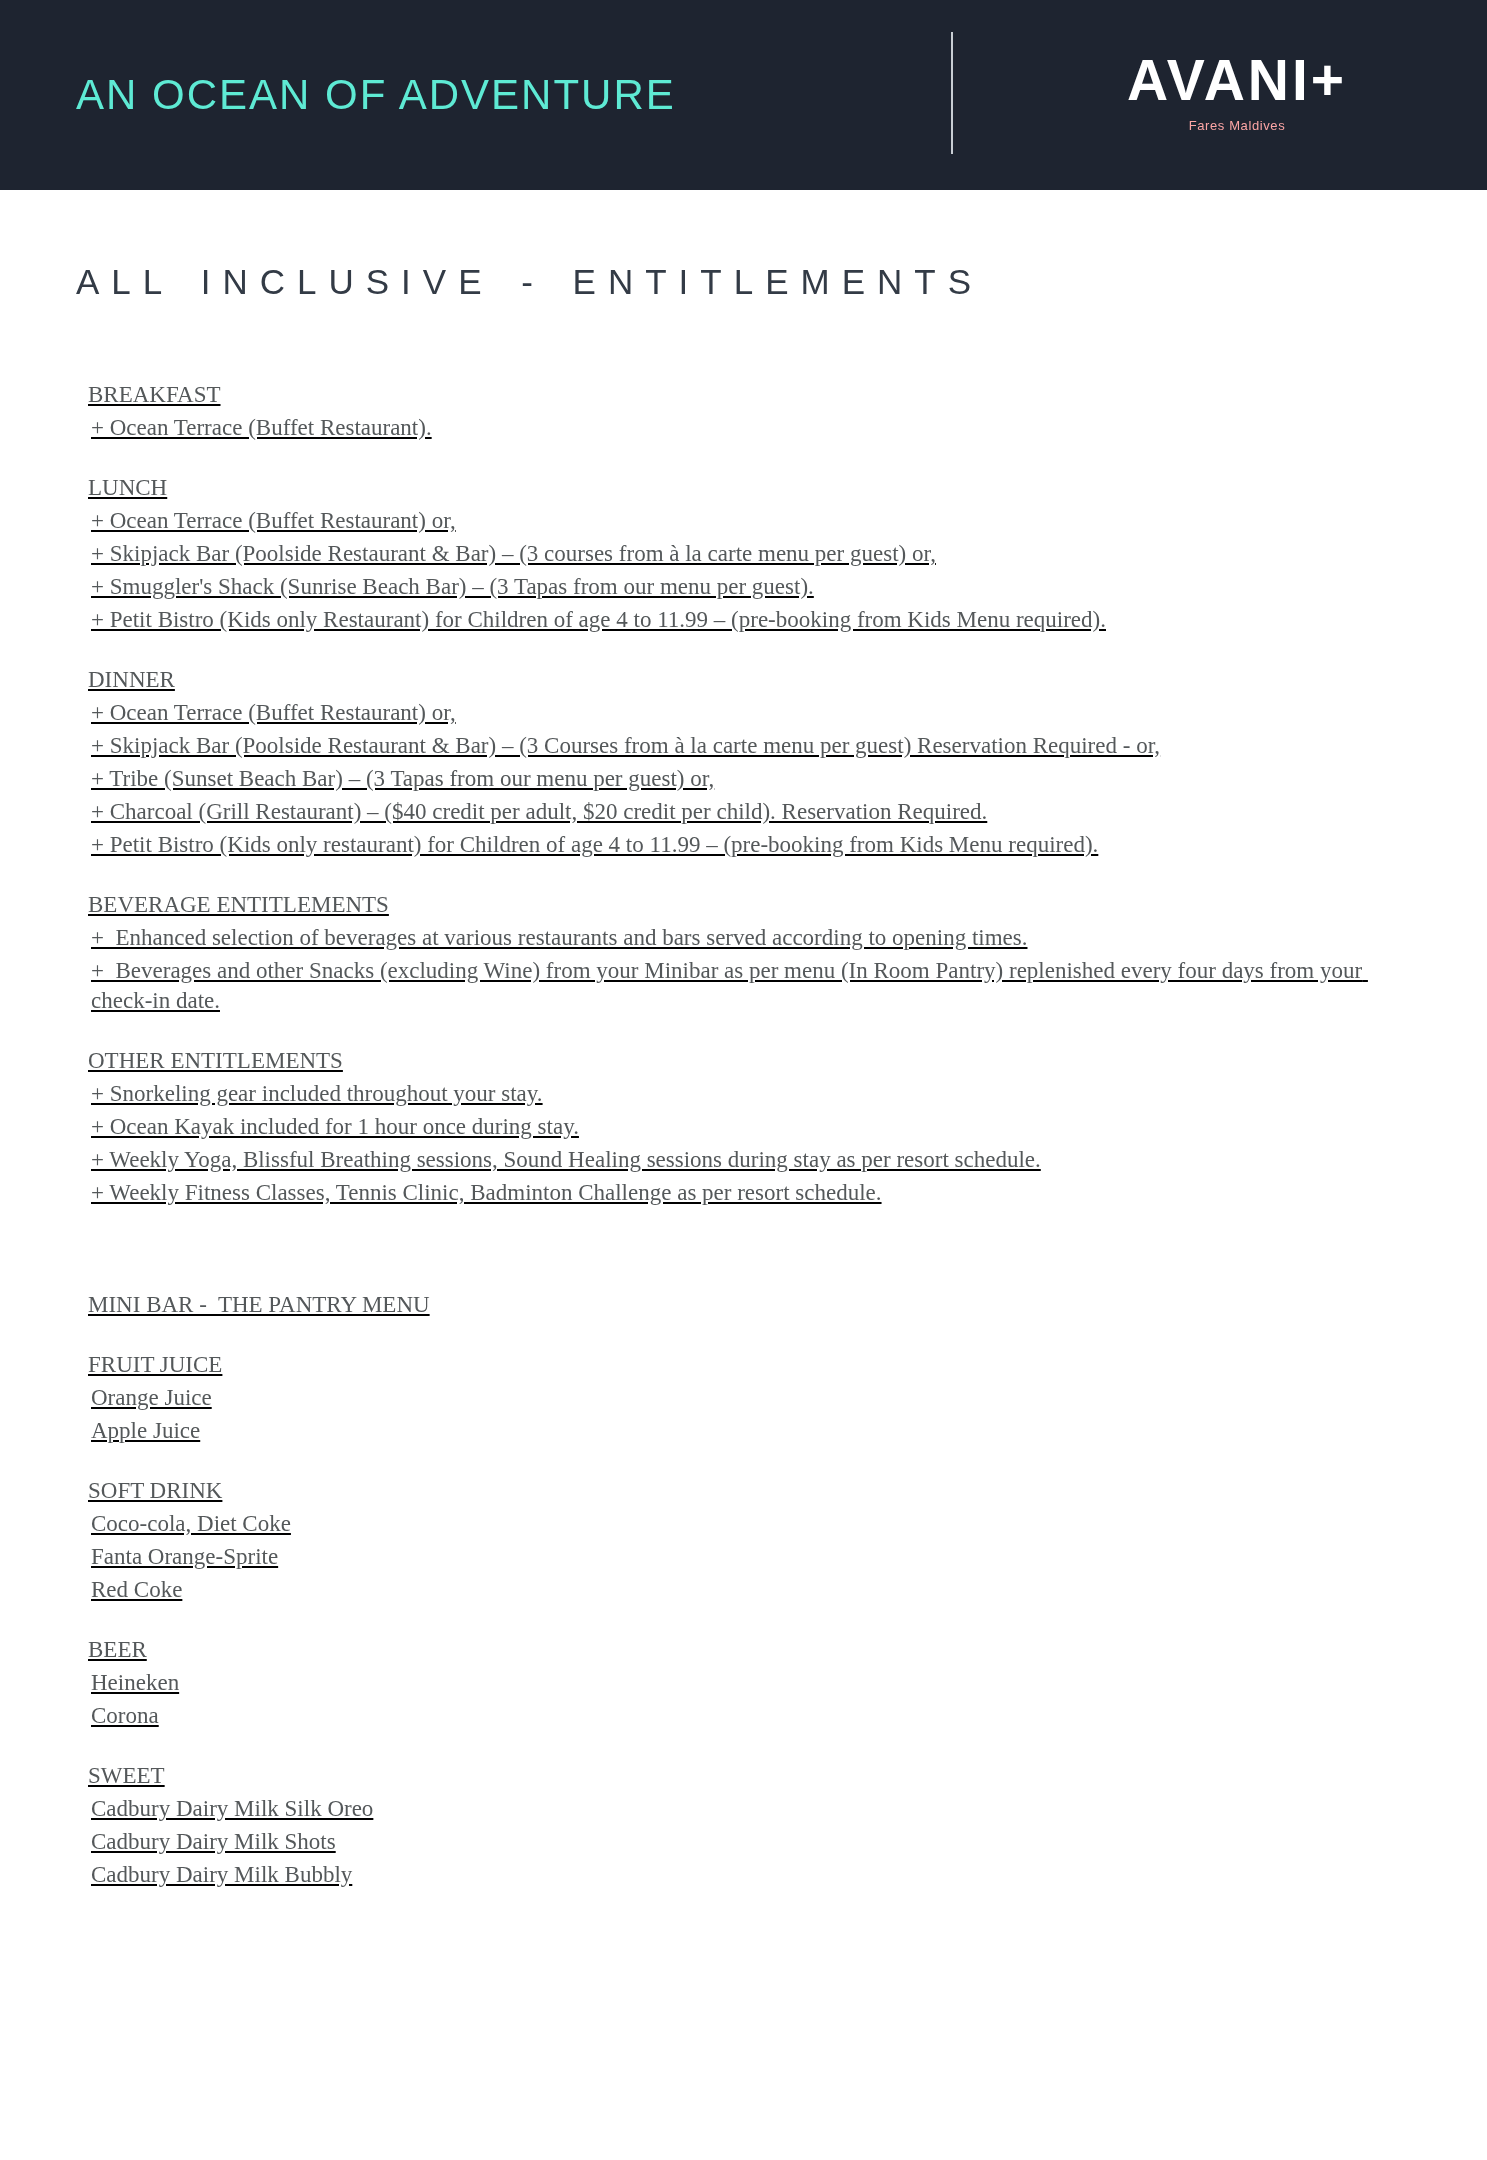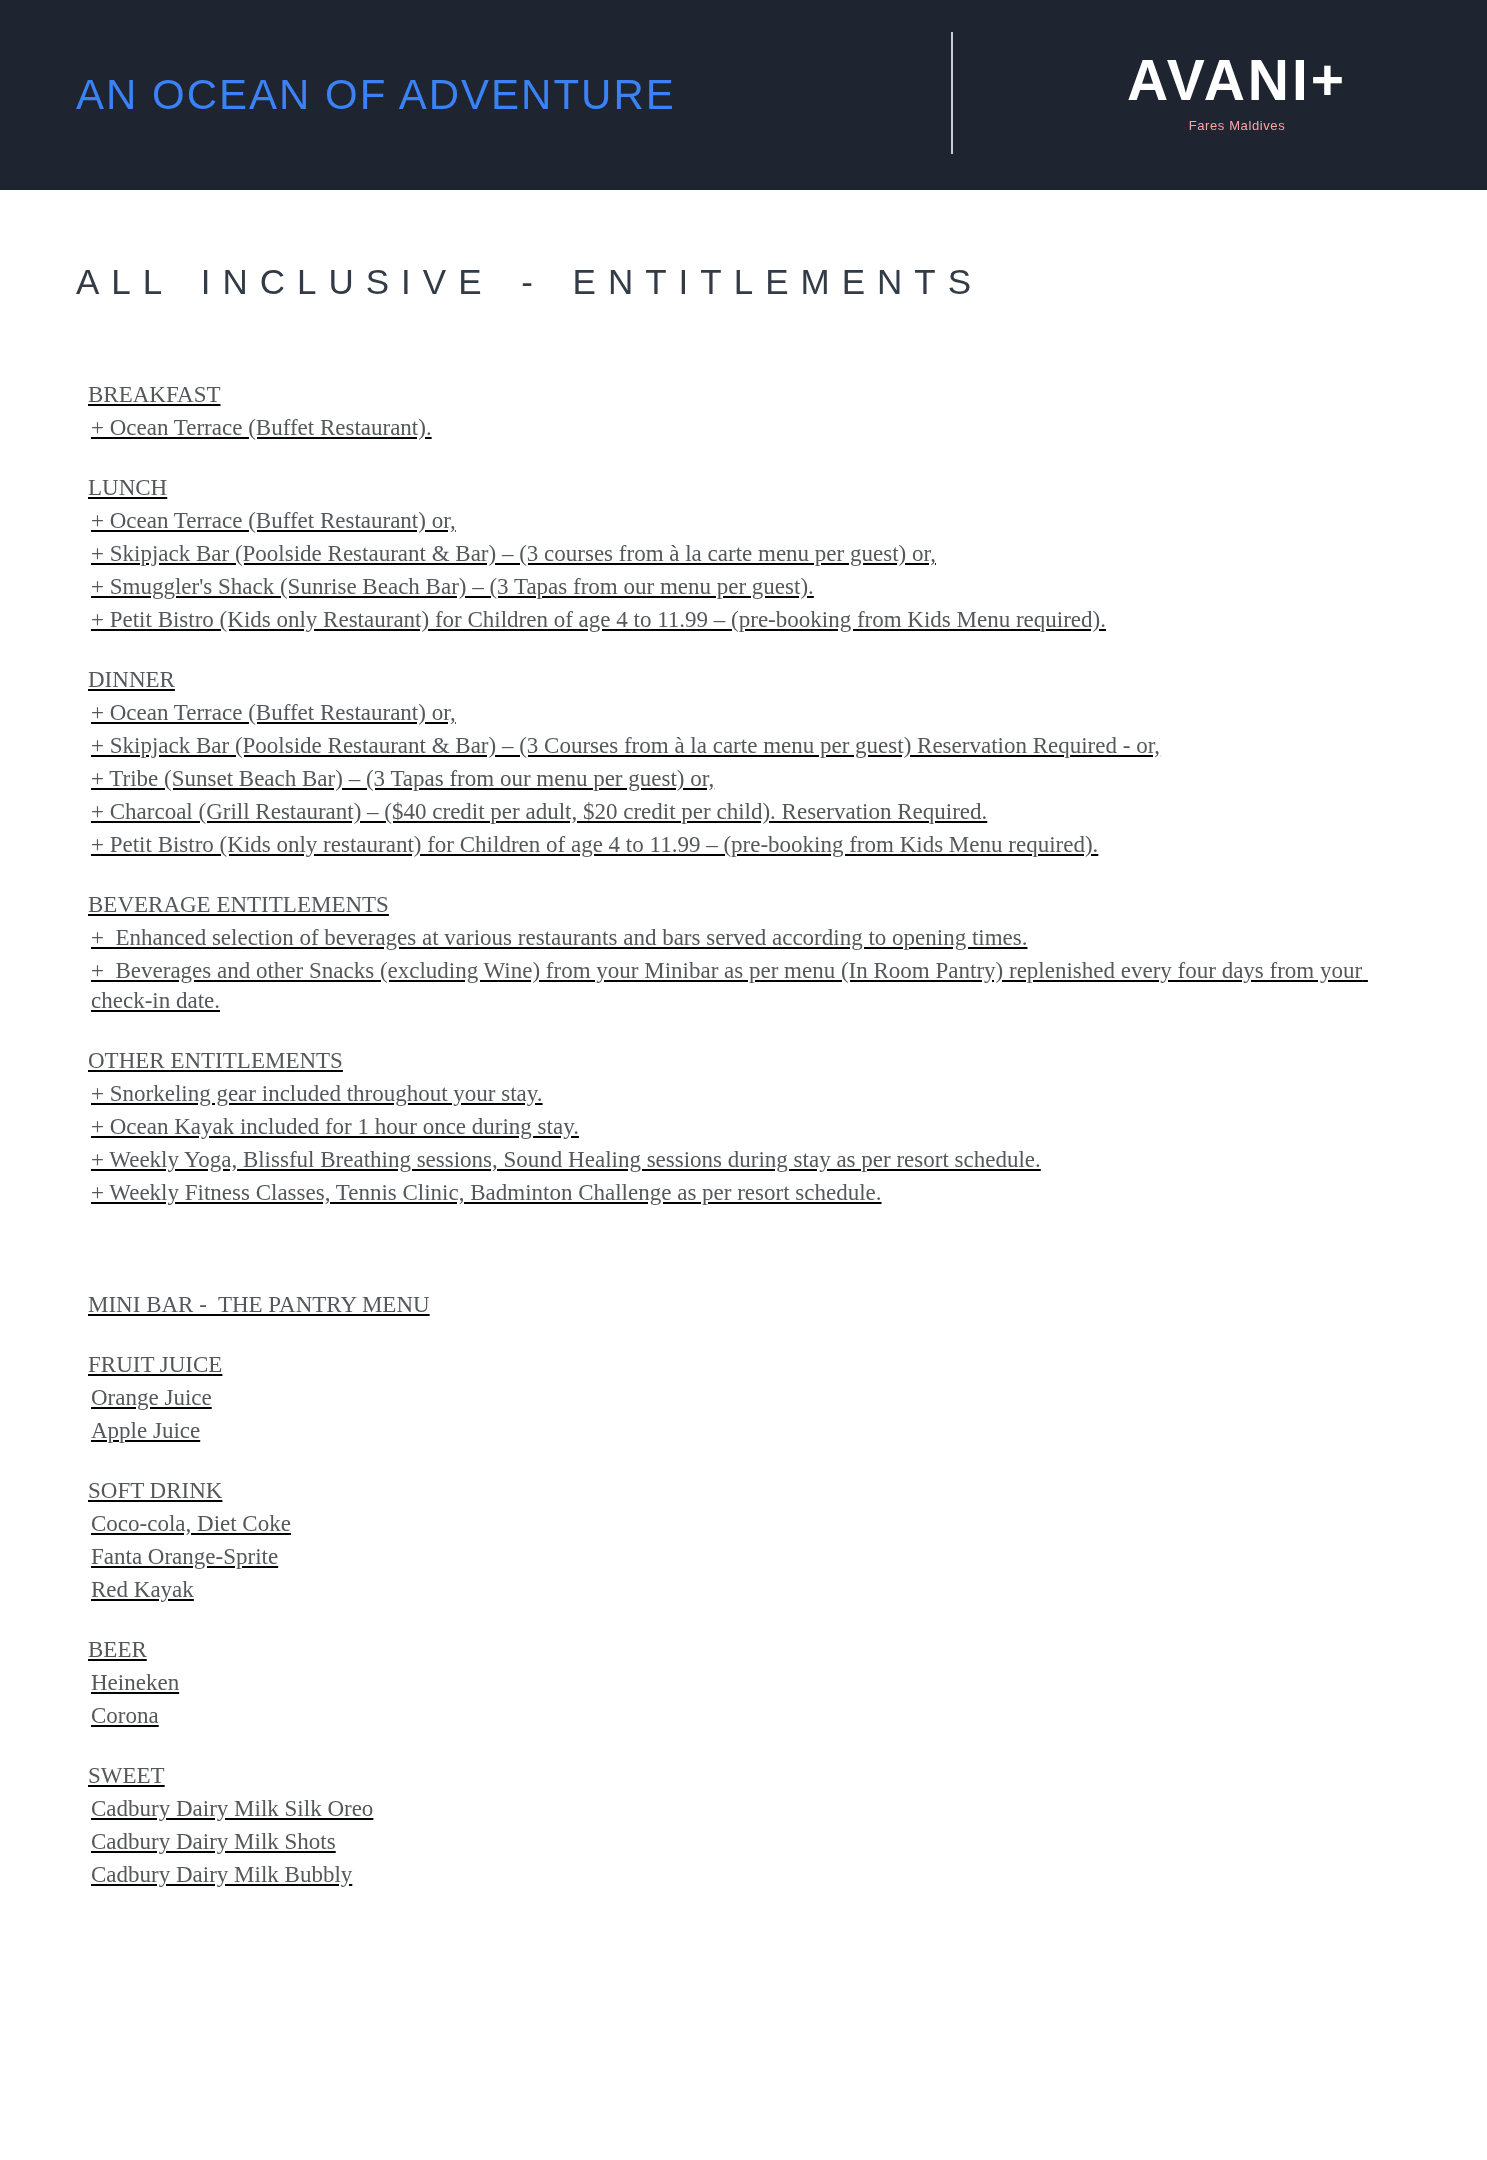--- a/index.html
+++ b/index.html
@@ -13,21 +13,21 @@
 
   
   .topbar {
     position:relative;
     width:100%; height:190px;
     background:#1e2430;
   }
   .tagline {
     position:absolute; left:76px; top:50%;
     transform:translateY(-50%);
-    color:#3b82f6;
+    color:#5eead4;
     font-family:"Liberation Sans", sans-serif;
     font-size:42px; font-weight:400;
     letter-spacing:2px;
     white-space:nowrap;
   }
   .divider {
     position:absolute; left:951px; top:32px;
     width:2px; height:122px;
     background:#c9ced4;
   }
@@ -137,21 +137,21 @@
       <div id="mb-groups">
           <section class="group">
     <div class="section-heading">FRUIT JUICE</div>
   <p class="line">Orange Juice</p>
             <p class="line">Apple Juice</p>
           </section>
           <section class="group">
     <div class="section-heading">SOFT DRINK</div>
   <p class="line">Coco-cola, Diet Coke</p>
             <p class="line">Fanta Orange-Sprite</p>
-            <p class="line">Red Kayak</p>
+            <p class="line">Red Coke</p>
           </section>
           <section class="group">
     <div class="section-heading">BEER</div>
   <p class="line">Heineken</p>
             <p class="line">Corona</p>
           </section>
           <section class="group">
     <div class="section-heading">SWEET</div>
   <p class="line">Cadbury Dairy Milk Silk Oreo</p>
             <p class="line">Cadbury Dairy Milk Shots</p>

